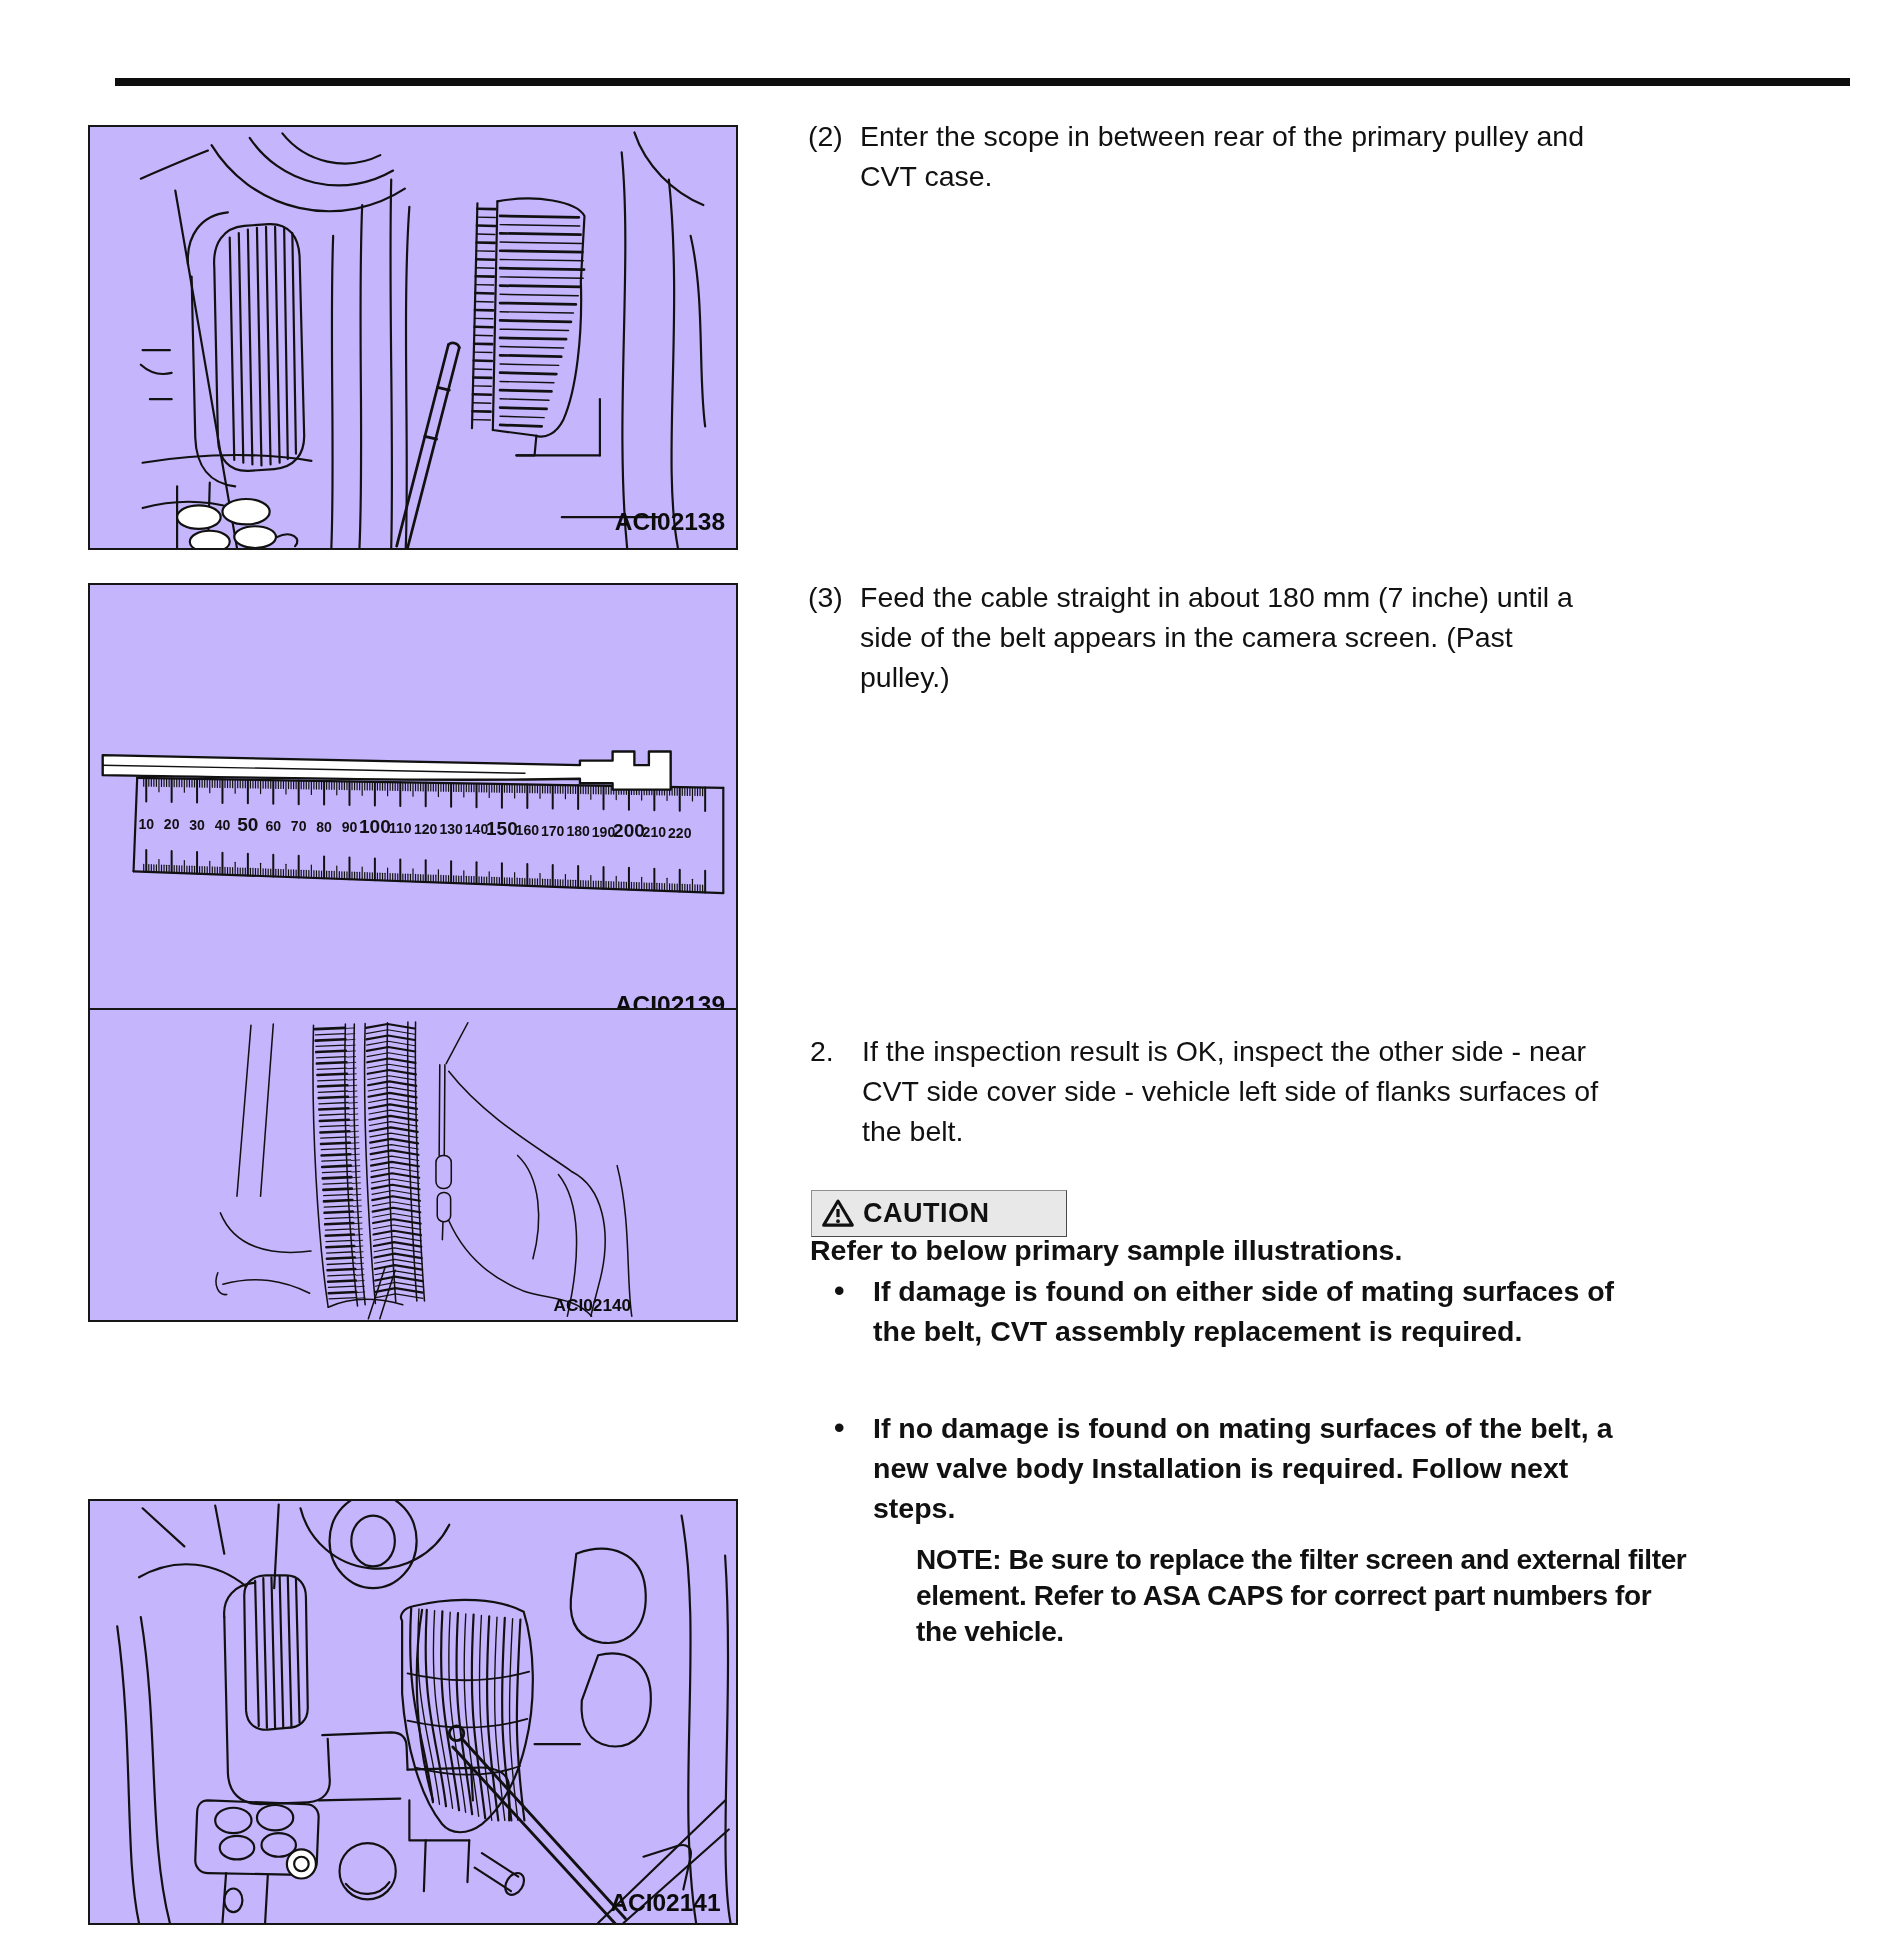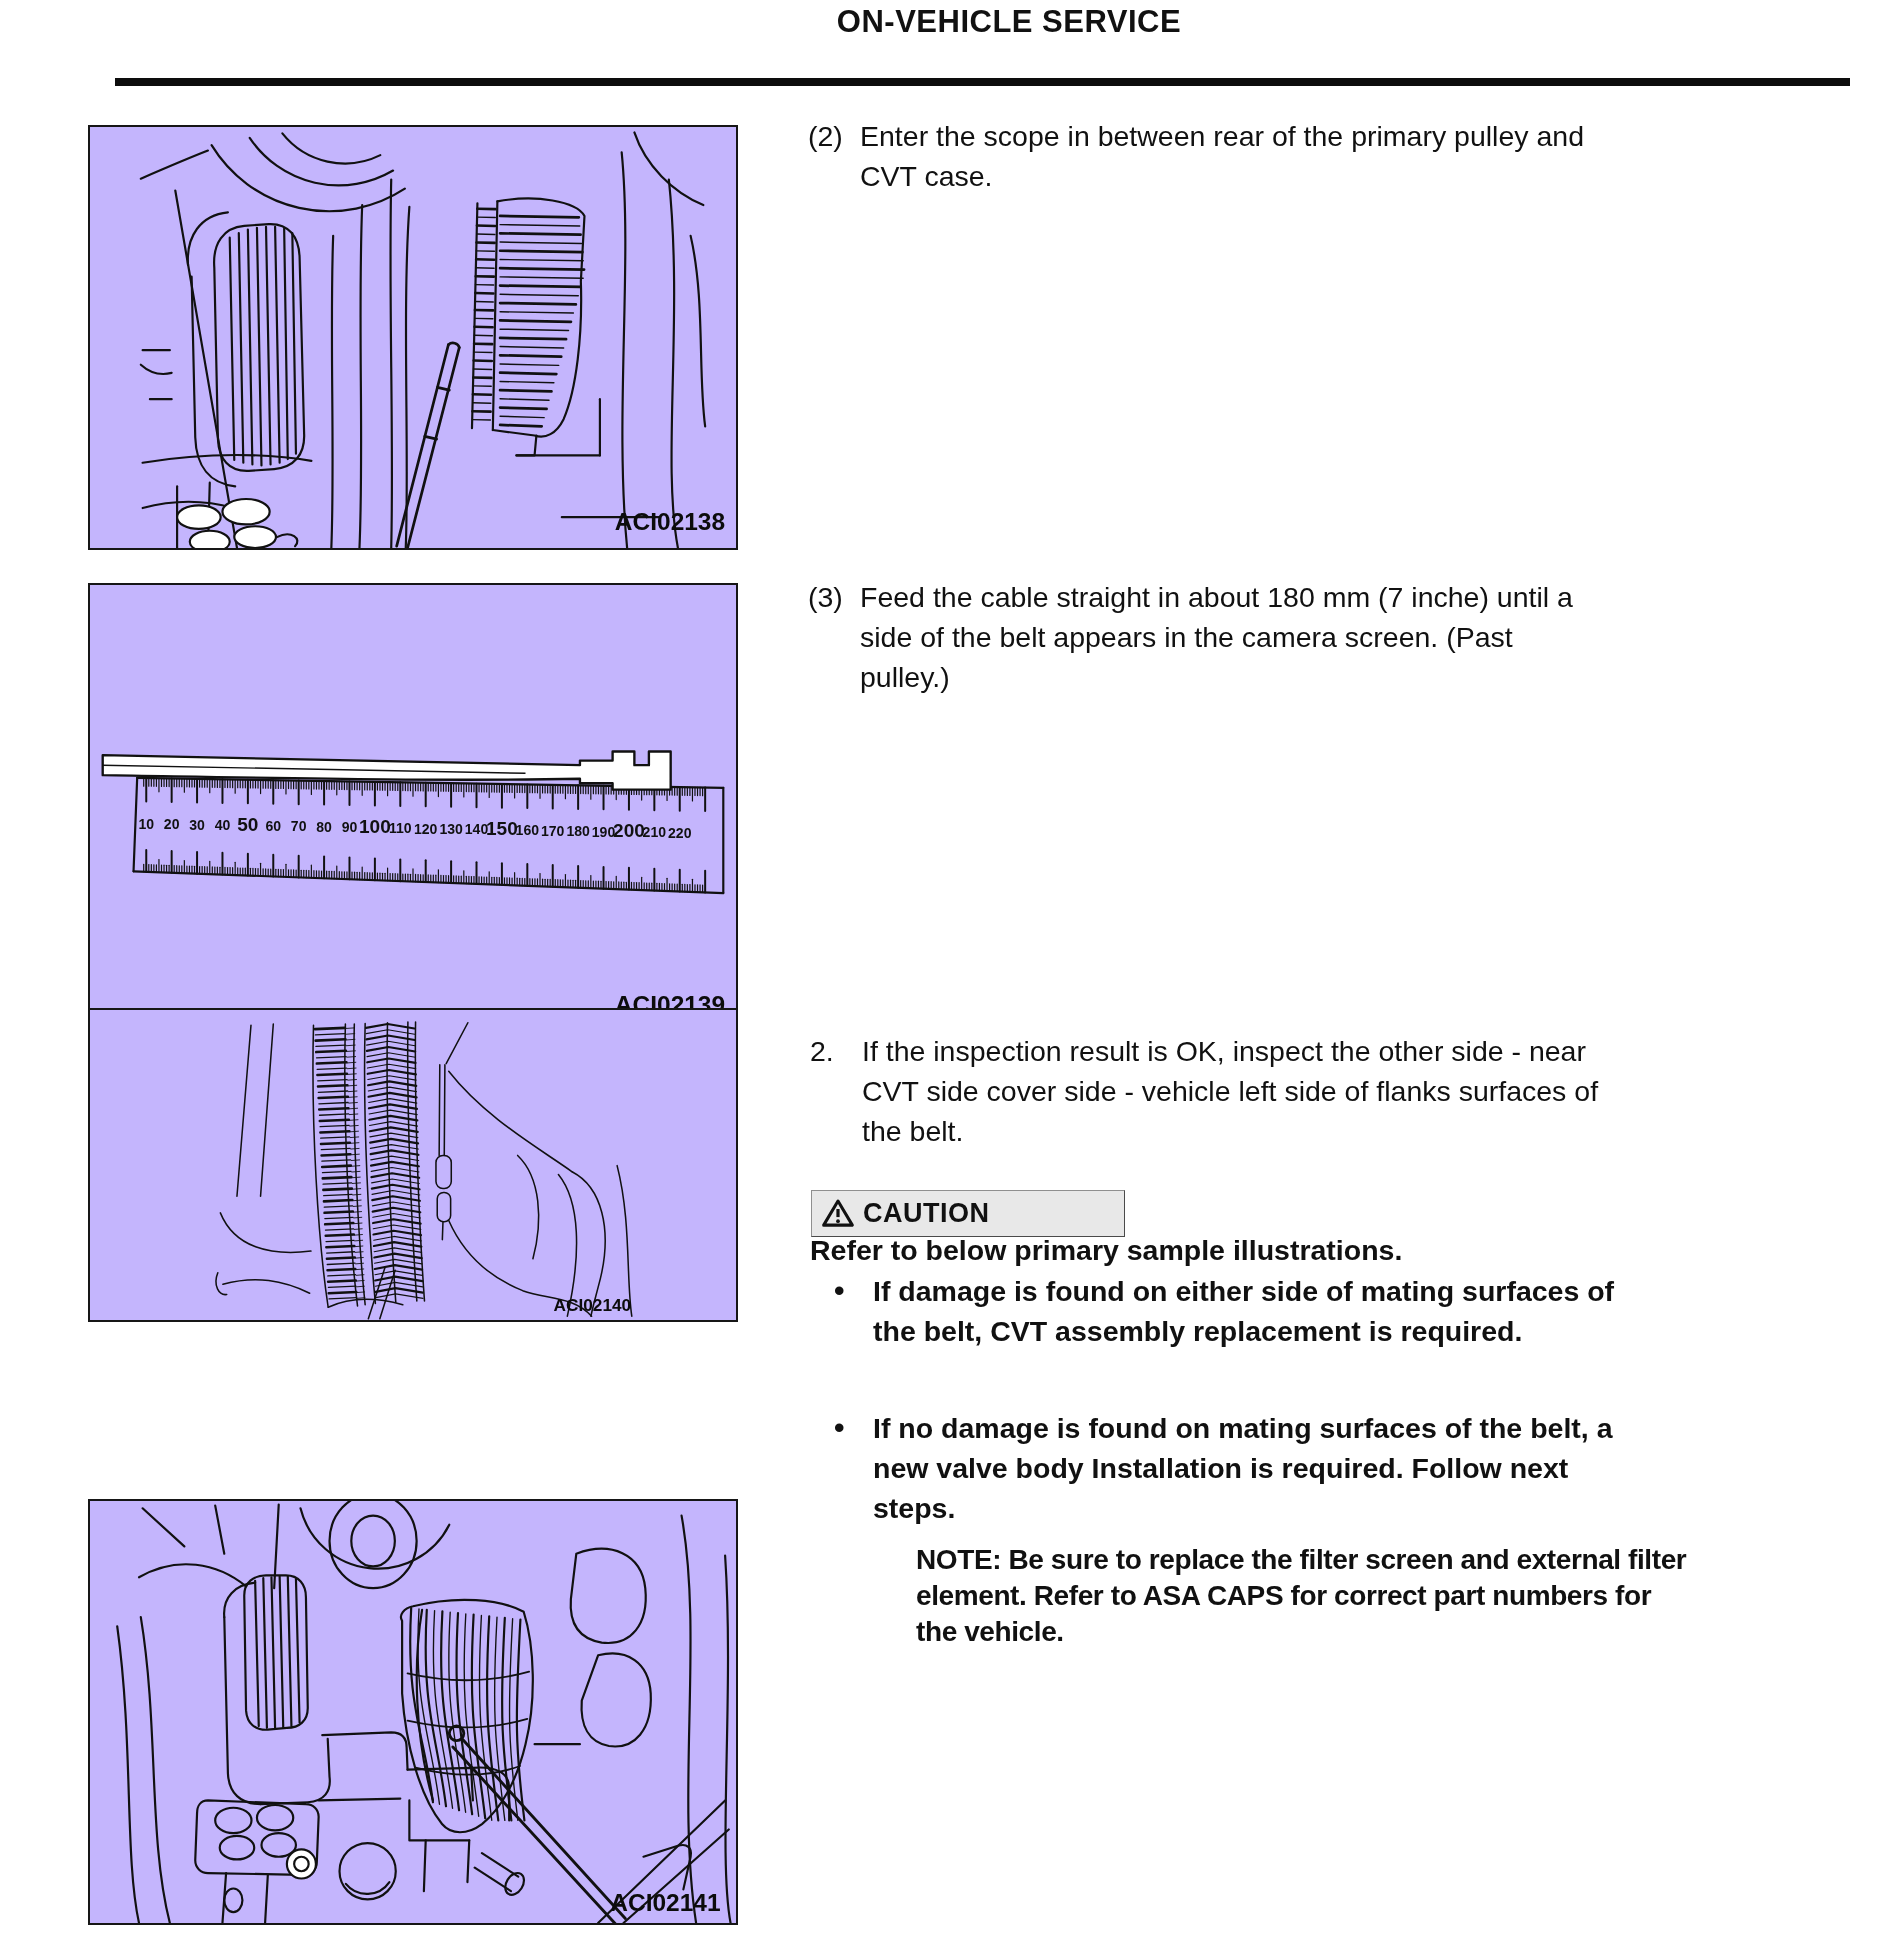--- a/index.html
+++ b/index.html
@@ -15,41 +15,40 @@
 
   .fig{position:absolute;left:88px;width:650px;border:2.7px solid #161616;background:#c4b5fd;box-sizing:border-box;}
   .fig svg{position:absolute;left:0;top:0;width:100%;height:100%;}
   .fig-label{font:bold 27px "Liberation Sans", sans-serif;fill:#0c0c0c;}
 
   .step{position:absolute;display:flex;font-size:28.5px;line-height:40px;}
   .step .n{width:52px;flex:none;}
   .step .t{white-space:pre-line;}
 
   .caution-box{
-    position:absolute;left:811px;top:1190px;width:314px;height:47px;
+    position:absolute;left:811px;top:1190px;width:256px;height:47px;
     background:#e8e8e8;border:1.8px solid #8f8f8f;border-right-color:#4a4a4a;border-bottom-color:#4a4a4a;
     box-sizing:border-box;display:flex;align-items:center;padding-left:9px;
   }
   .caution-box .cap{font-size:27px;font-weight:bold;margin-left:8.1px;letter-spacing:0.5px;}
   .refer{position:absolute;left:810px;top:1230px;font-size:28.5px;line-height:40px;font-weight:bold;}
   .bullet{position:absolute;left:834px;display:flex;font-weight:bold;font-size:28.5px;line-height:40px;}
   .bullet .dot{width:39px;flex:none;font-size:30px;}
   .bullet .t{white-space:pre-line;width:959px;}
   .note{
     position:absolute;left:874px;top:1542px;width:977px;
     font-weight:bold;font-size:28px;line-height:36px;letter-spacing:-0.4px;
     white-space:pre-line;
     margin-left:42px;
   }
 </style>
 </head>
 <body>
 
 <div class="hdr">
-  <div class="t2">ON-VEHICLE SERVICE</div>
 </div>
 <div class="rule"></div>
 
 <div class="fig" style="top:125px;height:425px;">
   <svg viewBox="0 0 712 464">
     <g stroke="#111" fill="none" stroke-width="2.4" stroke-linecap="round" stroke-linejoin="round">
       <path d="M134,20 A152,152 0 0 0 347,68"></path>
       <path d="M176,12 A118,118 0 0 0 334,48"></path>
       <path d="M212,7 A88,88 0 0 0 320,31"></path>
       <path d="M56,57 C86,44 112,33 130,26"></path>

